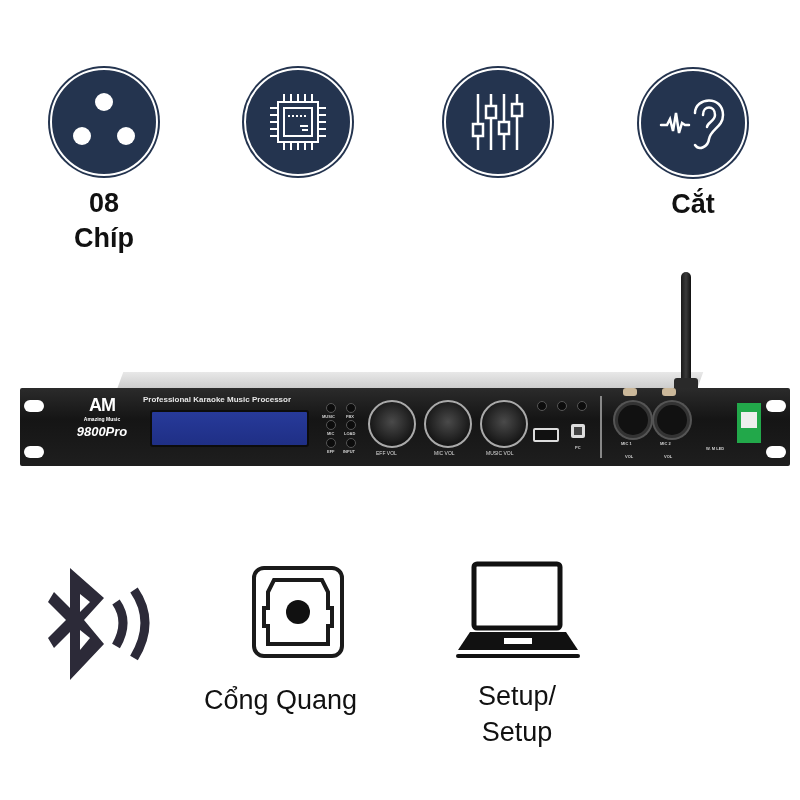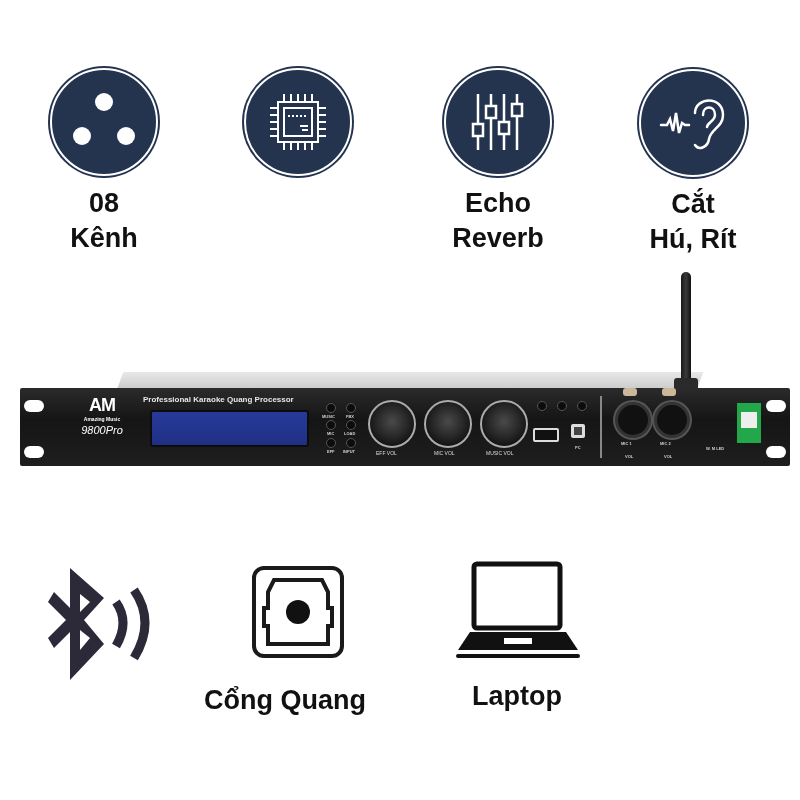--- a/index.html
+++ b/index.html
@@ -18,55 +18,55 @@
              background:linear-gradient(90deg,#1a1a1a,#3a3a3a,#111); border-radius:5px 5px 2px 2px; }
   .antenna-base { position:absolute; left:674px; top:378px; width:24px; height:14px; background:#2a2a2a; border-radius:3px; }
   .top-plate { position:absolute; left:120px; top:372px; width:580px; height:18px;
                background:linear-gradient(180deg,#e8e8e8,#c9c9c9); transform:skewX(-20deg); }
   .panel { position:absolute; left:0; top:0; width:770px; height:78px;
            background:linear-gradient(180deg,#2b2b2b,#151515 40%,#1e1e1e); border-radius:2px; }
   .ear { position:absolute; width:20px; height:12px; background:#fff; border-radius:7px; }
   .logo { position:absolute; left:52px; top:7px; width:60px; color:#fff; text-align:center; }
   .logo .am { font-weight:bold; font-size:18px; letter-spacing:-1px; }
   .logo .sub { font-size:5px; font-weight:bold; }
-  .logo .model { font-size:11px; font-weight:normal; font-style:italic; margin-top:2px; }
+  .logo .model { font-size:13px; font-weight:bold; font-style:italic; margin-top:2px; }
   .dtitle { position:absolute; left:123px; top:7px; font-size:8px; font-weight:bold; color:#e6e6e6; }
   .lcd { position:absolute; left:130px; top:22px; width:155px; height:33px;
          background:linear-gradient(180deg,#273a9a,#1f2f85); border:2px solid #0c0c0c; border-radius:3px; }
   .btn { position:absolute; width:8px; height:8px; border-radius:50%; background:#0c0c0c; border:1px solid #555; }
   .tiny { position:absolute; font-size:4px; color:#cfcfcf; font-weight:bold; white-space:nowrap; }
   .knob { position:absolute; width:44px; height:44px; border-radius:50%;
           background:radial-gradient(circle at 50% 45%,#4a4a4a,#161616 70%); border:2px solid #aaa; top:12px; }
   .klabel { position:absolute; font-size:5px; color:#ddd; top:62px; white-space:nowrap; }
   .usb { position:absolute; left:513px; top:40px; width:22px; height:10px; background:#111; border:2px solid #ddd; border-radius:2px; }
   .usbb { position:absolute; left:551px; top:36px; width:14px; height:14px; background:#ddd; border-radius:2px; }
   .usbb::after { content:""; position:absolute; left:3px; top:3px; width:8px; height:8px; background:#444; }
   .sep { position:absolute; left:580px; top:8px; width:2px; height:62px; background:#888; }
   .xlr { position:absolute; top:14px; width:30px; height:30px; border-radius:50%; background:#111; border:3px solid #333; box-shadow:0 0 0 2px #555; }
   .xlr-tab { position:absolute; top:0px; width:14px; height:8px; background:#cbb89a; border-radius:3px; }
   .sticker { position:absolute; left:717px; top:15px; width:24px; height:40px; background:#22a84a; }
   .sticker::after { content:""; position:absolute; left:4px; top:9px; width:16px; height:16px; background:#eee; }
 
   .icon { position:absolute; }
-  .blbl { position:absolute; font-weight:bold; font-size:27px; line-height:36px; text-align:center; white-space:nowrap; }
+  .blbl { position:absolute; font-weight:normal; font-size:27px; line-height:36px; text-align:center; white-space:nowrap; }
 </style>
 </head>
 <body>
 
 <div class="feat" style="left:14px; top:68px;">
   <div class="circle">
     <svg width="80" height="80" viewBox="0 0 80 80">
       <circle cx="40" cy="20" r="9" fill="#fff"></circle>
       <circle cx="18" cy="54" r="9" fill="#fff"></circle>
       <circle cx="62" cy="54" r="9" fill="#fff"></circle>
     </svg>
   </div>
   <div class="lbl">
     <div>08</div>
-    <div>Kênh</div>
+    <div>Chíp</div>
   </div>
 </div>
 
 <div class="feat" style="left:208px; top:68px;">
   <div class="circle">
     <svg width="80" height="80" viewBox="0 0 80 80" fill="none" stroke="#fff" stroke-width="2">
       <rect x="20" y="20" width="40" height="40"></rect>
       <rect x="26" y="26" width="28" height="28"></rect>
       <line x1="30" y1="34" x2="48" y2="34" stroke-dasharray="2 2"></line>
       <line x1="42" y1="44" x2="50" y2="44"></line>
@@ -105,57 +105,52 @@
       <line x1="20" y1="12" x2="20" y2="68"></line>
         <rect x="15" y="42" width="10" height="12" fill="#24344f"></rect>
       <line x1="33" y1="12" x2="33" y2="68"></line>
         <rect x="28" y="24" width="10" height="12" fill="#24344f"></rect>
       <line x1="46" y1="12" x2="46" y2="68"></line>
         <rect x="41" y="40" width="10" height="12" fill="#24344f"></rect>
       <line x1="59" y1="12" x2="59" y2="68"></line>
         <rect x="54" y="22" width="10" height="12" fill="#24344f"></rect>
     </svg>
   </div>
-  <div class="lbl">
-    <div>Echo</div>
-    <div>Reverb</div>
-  </div>
 </div>
 
 <div class="feat" style="left:603px; top:69px;">
   <div class="circle">
     <svg width="80" height="80" viewBox="0 0 80 80" fill="none" stroke="#fff" stroke-width="2.5" stroke-linecap="round">
       <polyline points="8,42 14,42 17,36 20,48 23,30 26,50 29,40 32,42 36,42"></polyline>
       <path d="M42 30 C42 14, 70 12, 70 32 C70 44, 58 46, 56 56 C55 64, 46 68, 42 62"></path>
       <path d="M50 32 C50 22, 62 22, 62 32 C62 38, 54 40, 54 44"></path>
     </svg>
   </div>
   <div class="lbl">
     <div>Cắt</div>
-    <div>Hú, Rít</div>
   </div>
 </div>
 
 <div class="top-plate"></div>
 <div class="antenna"></div>
 <div class="antenna-base"></div>
 
 <div class="device">
   <div class="panel">
     <div class="ear" style="left:4px; top:12px;"></div>
     <div class="ear" style="left:4px; top:58px;"></div>
     <div class="ear" style="left:746px; top:12px;"></div>
     <div class="ear" style="left:746px; top:58px;"></div>
 
     <div class="logo">
       <div class="am">AM</div>
       <div class="sub">Amazing Music</div>
       <div class="model">9800Pro</div>
     </div>
-    <div class="dtitle">Professional Karaoke Quang Processor</div>
+    <div class="dtitle">Professional Karaoke Music Processor</div>
     <div class="lcd"></div>
 
     <div class="btn" style="left:306px; top:15px;"></div>
     <div class="tiny" style="left:302px; top:26px;">MUSIC</div>
     <div class="btn" style="left:326px; top:15px;"></div>
     <div class="tiny" style="left:326px; top:26px;">FBX</div>
     <div class="btn" style="left:306px; top:32px;"></div>
     <div class="tiny" style="left:307px; top:43px;">MIC</div>
     <div class="btn" style="left:326px; top:32px;"></div>
     <div class="tiny" style="left:324px; top:43px;">LOAD</div>
@@ -217,14 +212,15 @@
 
 <div class="icon" style="left:456px; top:560px;">
   <svg width="124" height="100" viewBox="0 0 124 100">
     <rect x="18" y="4" width="86" height="64" rx="3" fill="none" stroke="#111" stroke-width="5"></rect>
     <polygon points="14,72 110,72 122,90 2,90" fill="#111"></polygon>
     <rect x="48" y="78" width="28" height="6" fill="#fff"></rect>
     <rect x="0" y="94" width="124" height="4" rx="2" fill="#111"></rect>
   </svg>
 </div>
 <div class="blbl" style="left:462px; top:678px; width:110px;">
-  <div>Laptop</div>
+  <div>Setup/</div>
+  <div>Setup</div>
 </div>
 
 </body></html>

